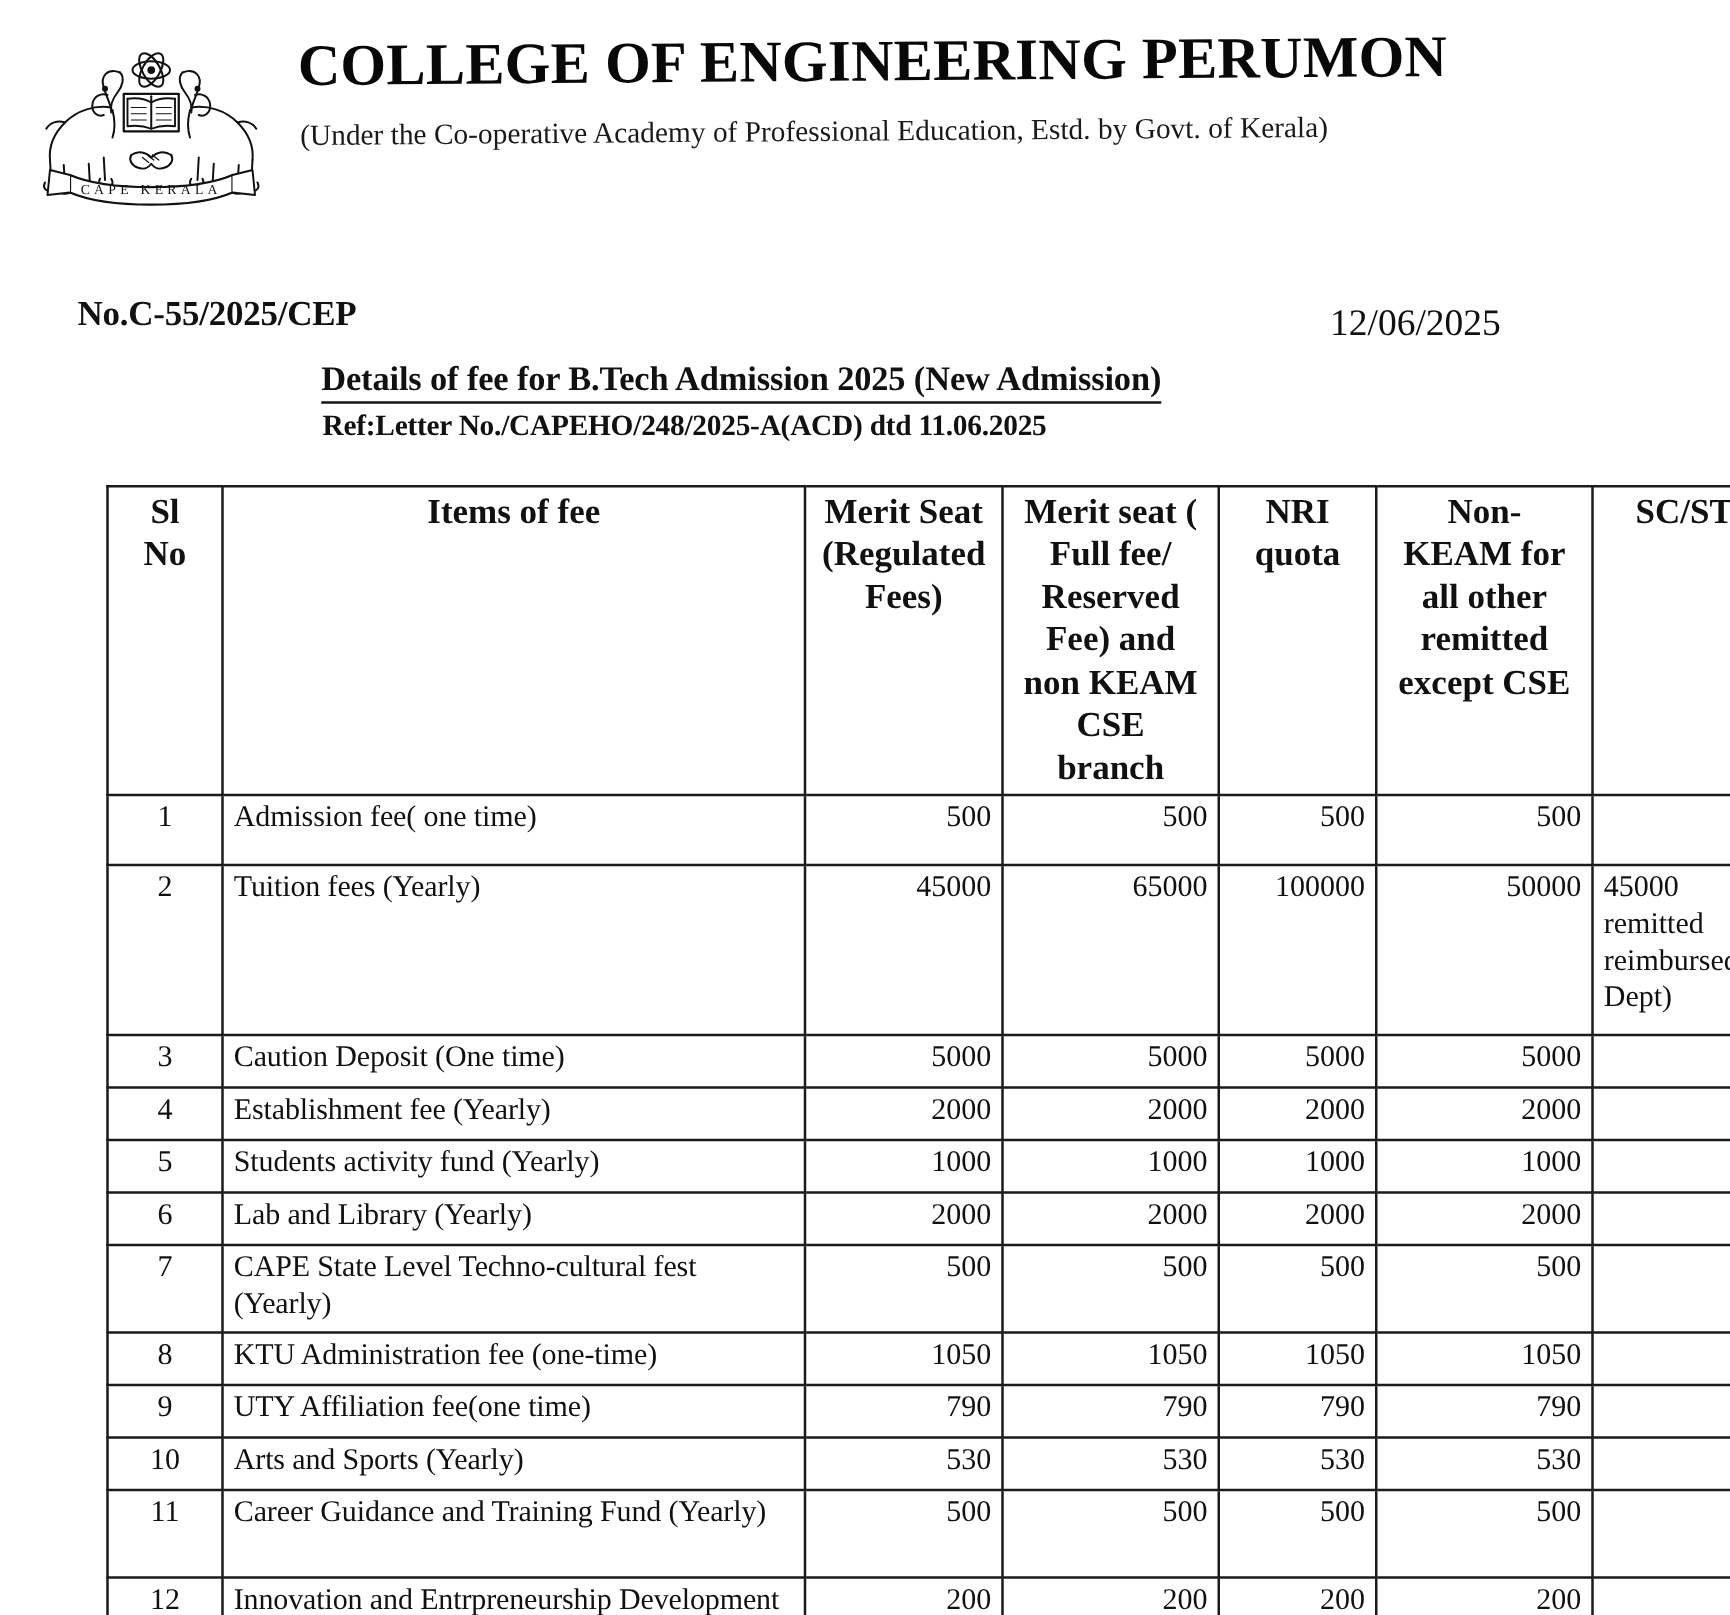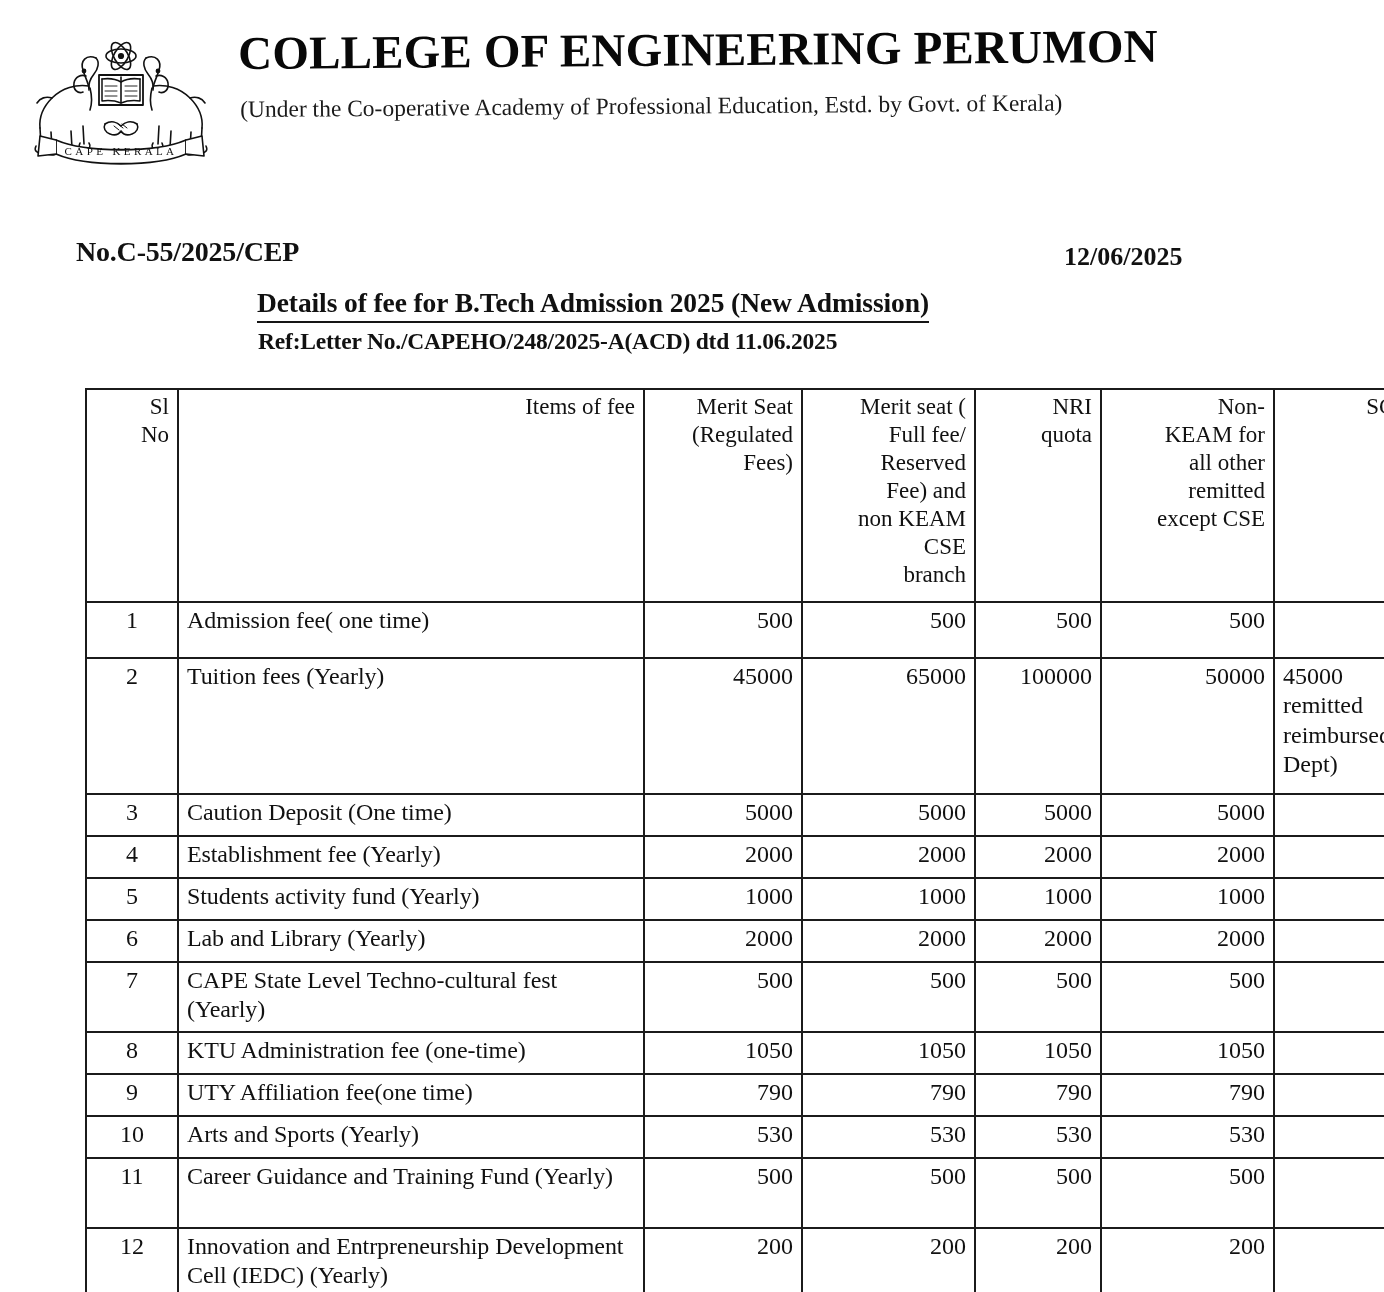--- a/index.html
+++ b/index.html
@@ -54,32 +54,32 @@
     font-size: 23.5px;
     line-height: 1.25;
     color: #1a1a1a;
     transform: rotate(-0.45deg);
     transform-origin: left top;
   }
 
   
   .ref-no {
     position: absolute;
-    left: 76px;
+    left: 62px;
     top: 236px;
     font-size: 28px;
     font-weight: bold;
     letter-spacing: -0.2px;
   }
   .ref-date {
     position: absolute;
     left: 1064px;
     top: 242px;
-    font-size: 26px;
-    font-weight: bold;
+    font-size: 30px;
+    font-weight: normal;
   }
   .doc-title {
     position: absolute;
     left: 257px;
     top: 287px;
     font-size: 27.5px;
     font-weight: bold;
     border-bottom: 2.5px solid #151515;
     padding-bottom: 2px;
     letter-spacing: -0.1px;
@@ -107,25 +107,25 @@
     font-size: 23px;
   }
   table.fee-table th,
   table.fee-table td {
     border: 2px solid #1b1b1b;
     padding: 3px 8px;
     vertical-align: top;
     line-height: 1.22;
   }
   table.fee-table thead th {
-    font-weight: normal;
-    text-align: right;
+    font-weight: bold;
+    text-align: center;
     vertical-align: top;
     height: 205px;
-    font-size: 23px;
+    font-size: 28px;
   }
   th.c-sl   { width: 74px;  text-align: center; }
   th.c-item { width: 448px; }
   th.c-m1   { width: 140px; border-radius: 30px; }
   th.c-m2   { width: 155px; margin-left: 16px; }
   th.c-nri  { width: 108px; }
   th.c-nk   { width: 155px; }
   th.c-sc   { width: 197px; }
 
   td.sl      { text-align: center; font-size: 24px; padding-top: 5px; }

